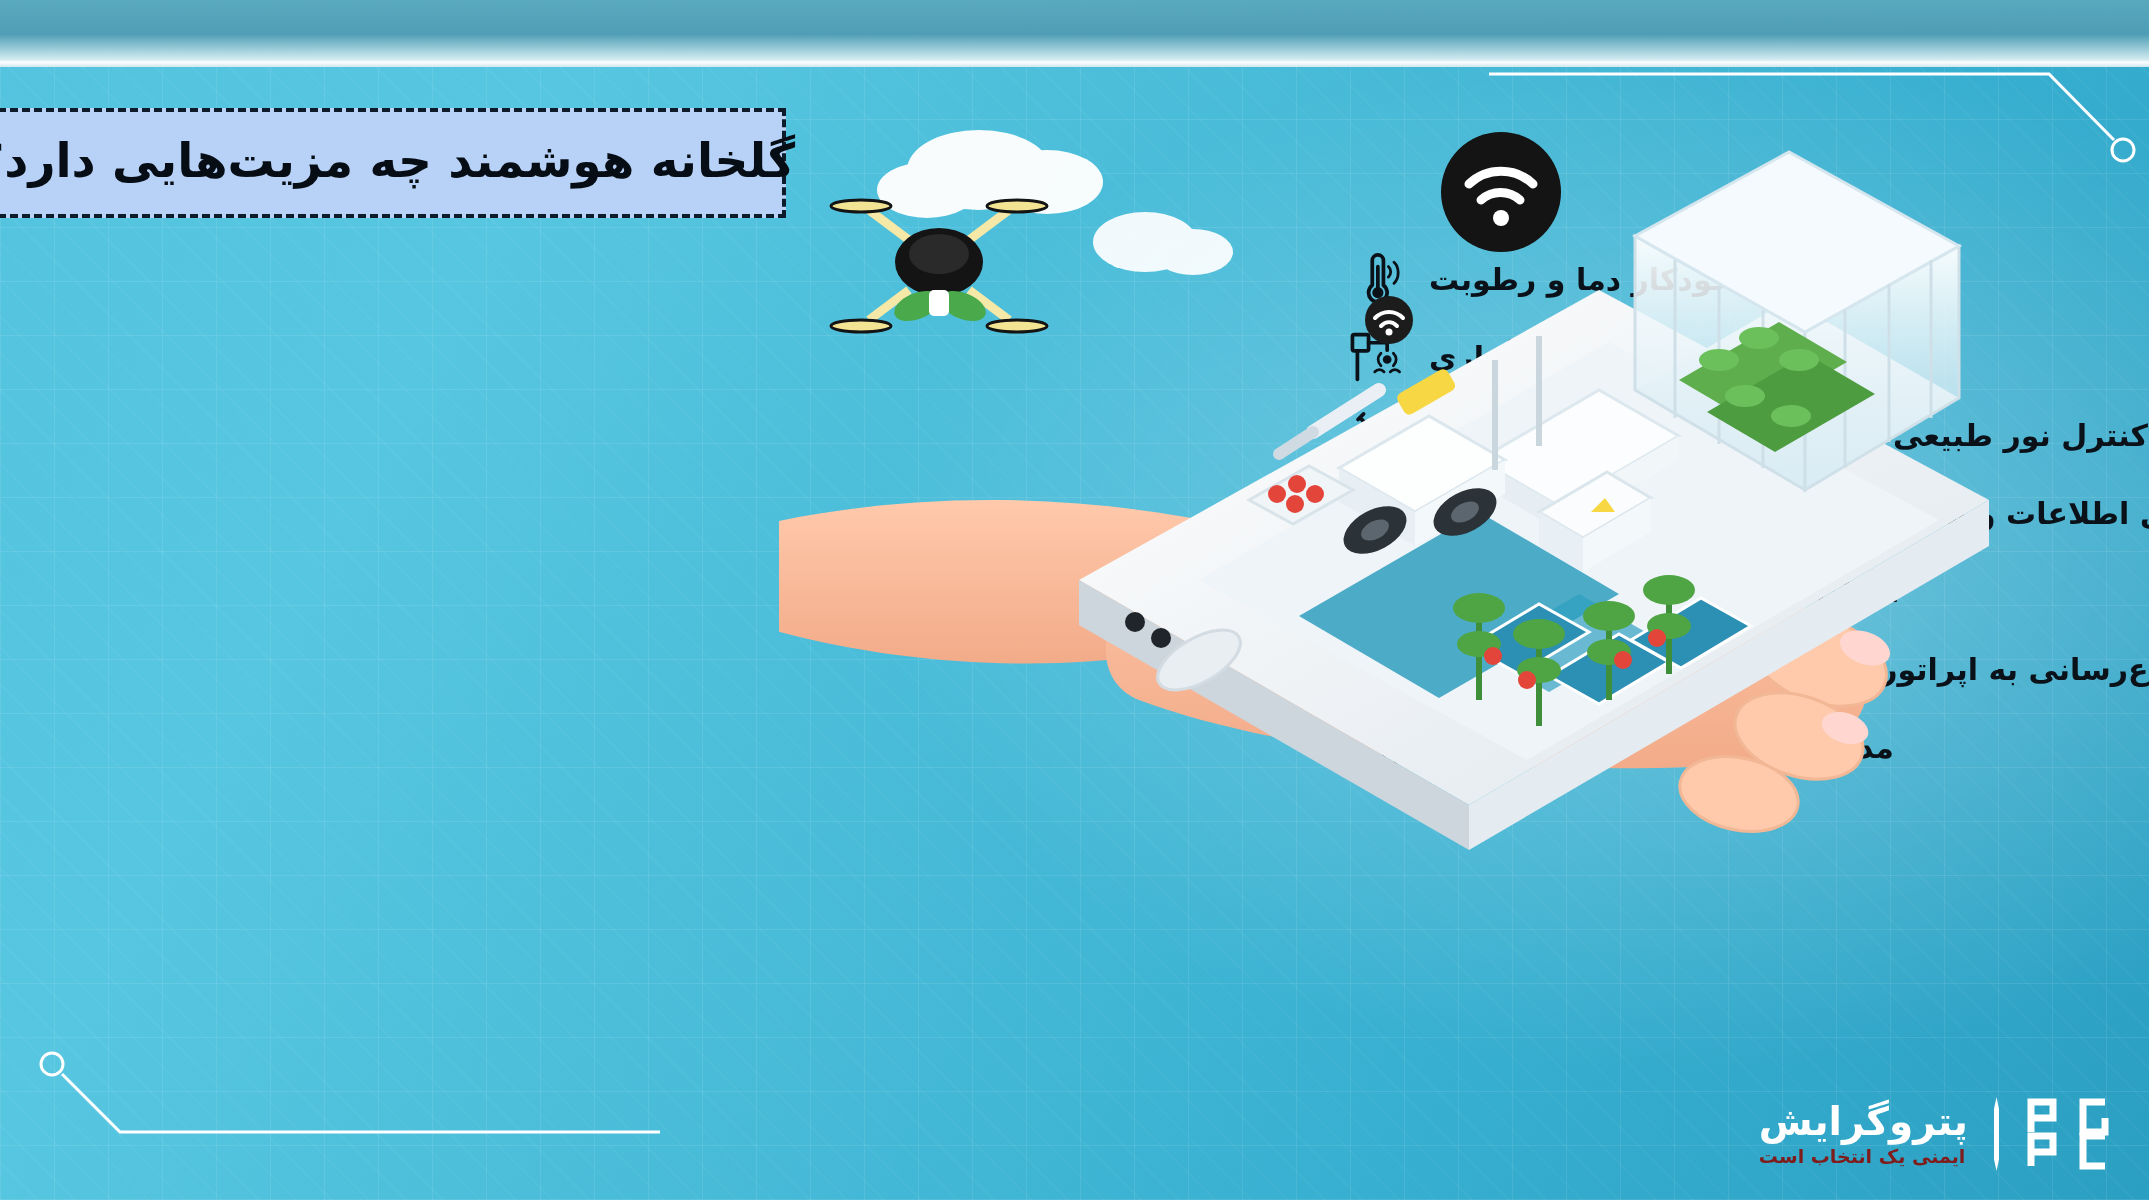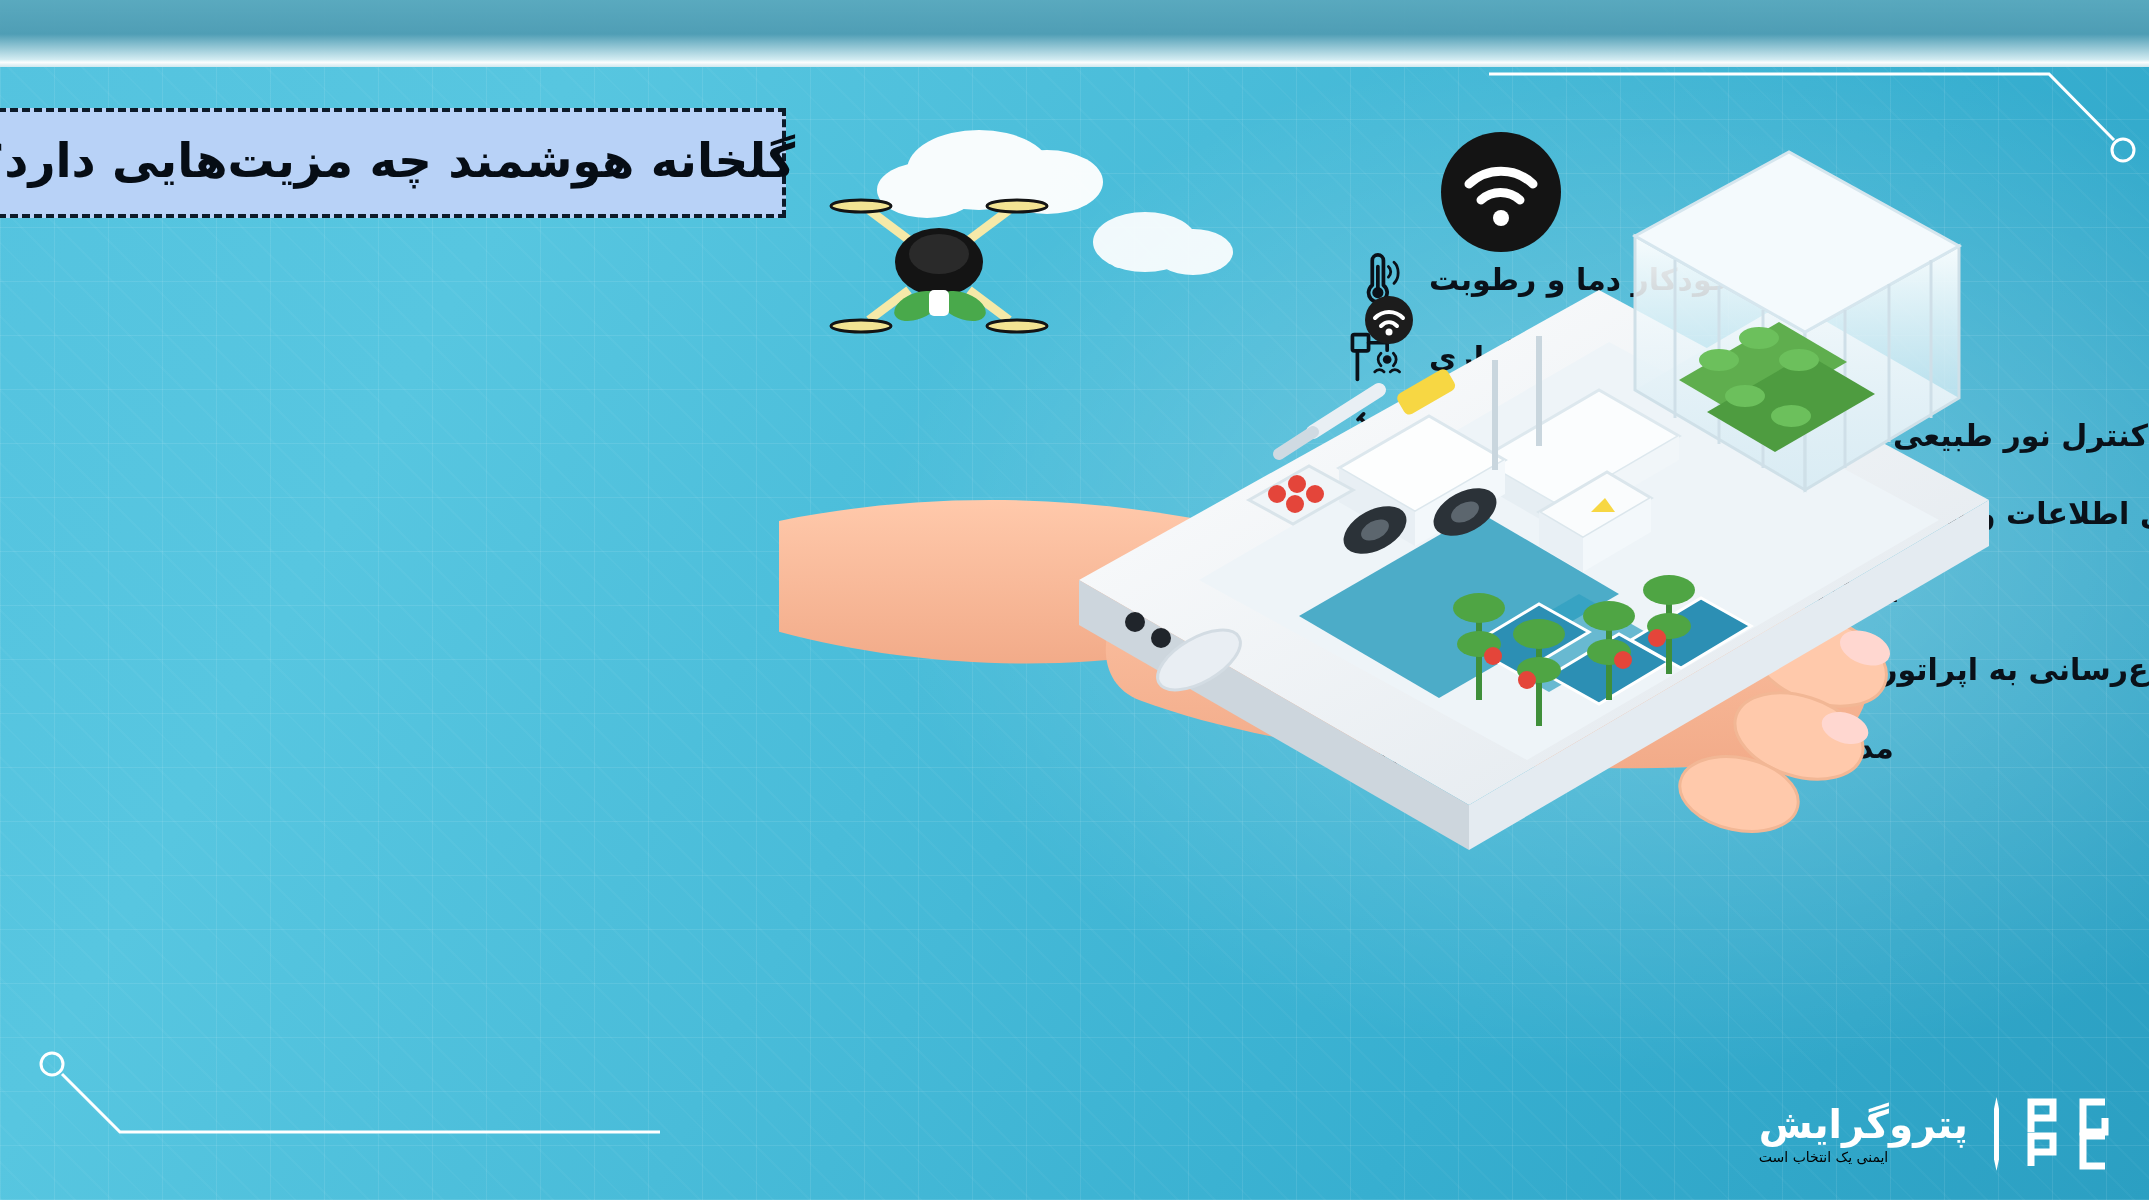--- a/index.html
+++ b/index.html
@@ -66,21 +66,21 @@
   .illus svg{width:100%;height:100%;display:block;}
 
   
   .logo{position:absolute;right:38px;bottom:28px;display:flex;flex-direction:row;
         align-items:center;gap:26px;}
   .logo-mark{width:86px;height:76px;flex:0 0 86px;}
   .logo-bar{width:5px;height:74px;background:#ffffff;border-radius:3px;
             clip-path:polygon(50% 0,100% 16%,100% 84%,50% 100%,0 84%,0 16%);}
   .logo-words{display:flex;flex-direction:column;align-items:flex-end;gap:6px;}
   .logo-name{font-size:39px;font-weight:bold;color:#ffffff;line-height:1;white-space:nowrap;}
-  .logo-tag{font-size:14px;font-weight:normal;color:#000000;line-height:1;white-space:nowrap;}
+  .logo-tag{font-size:19px;font-weight:bold;color:#7f1d1d;line-height:1;white-space:nowrap;}
 </style>
 </head>
 <body>
 
 <div class="bg"></div>
 <div class="bg-grid"></div>
 <div class="bg-diag"></div>
 <div class="top-strip"></div>
 <div class="top-strip-line"></div>
 

